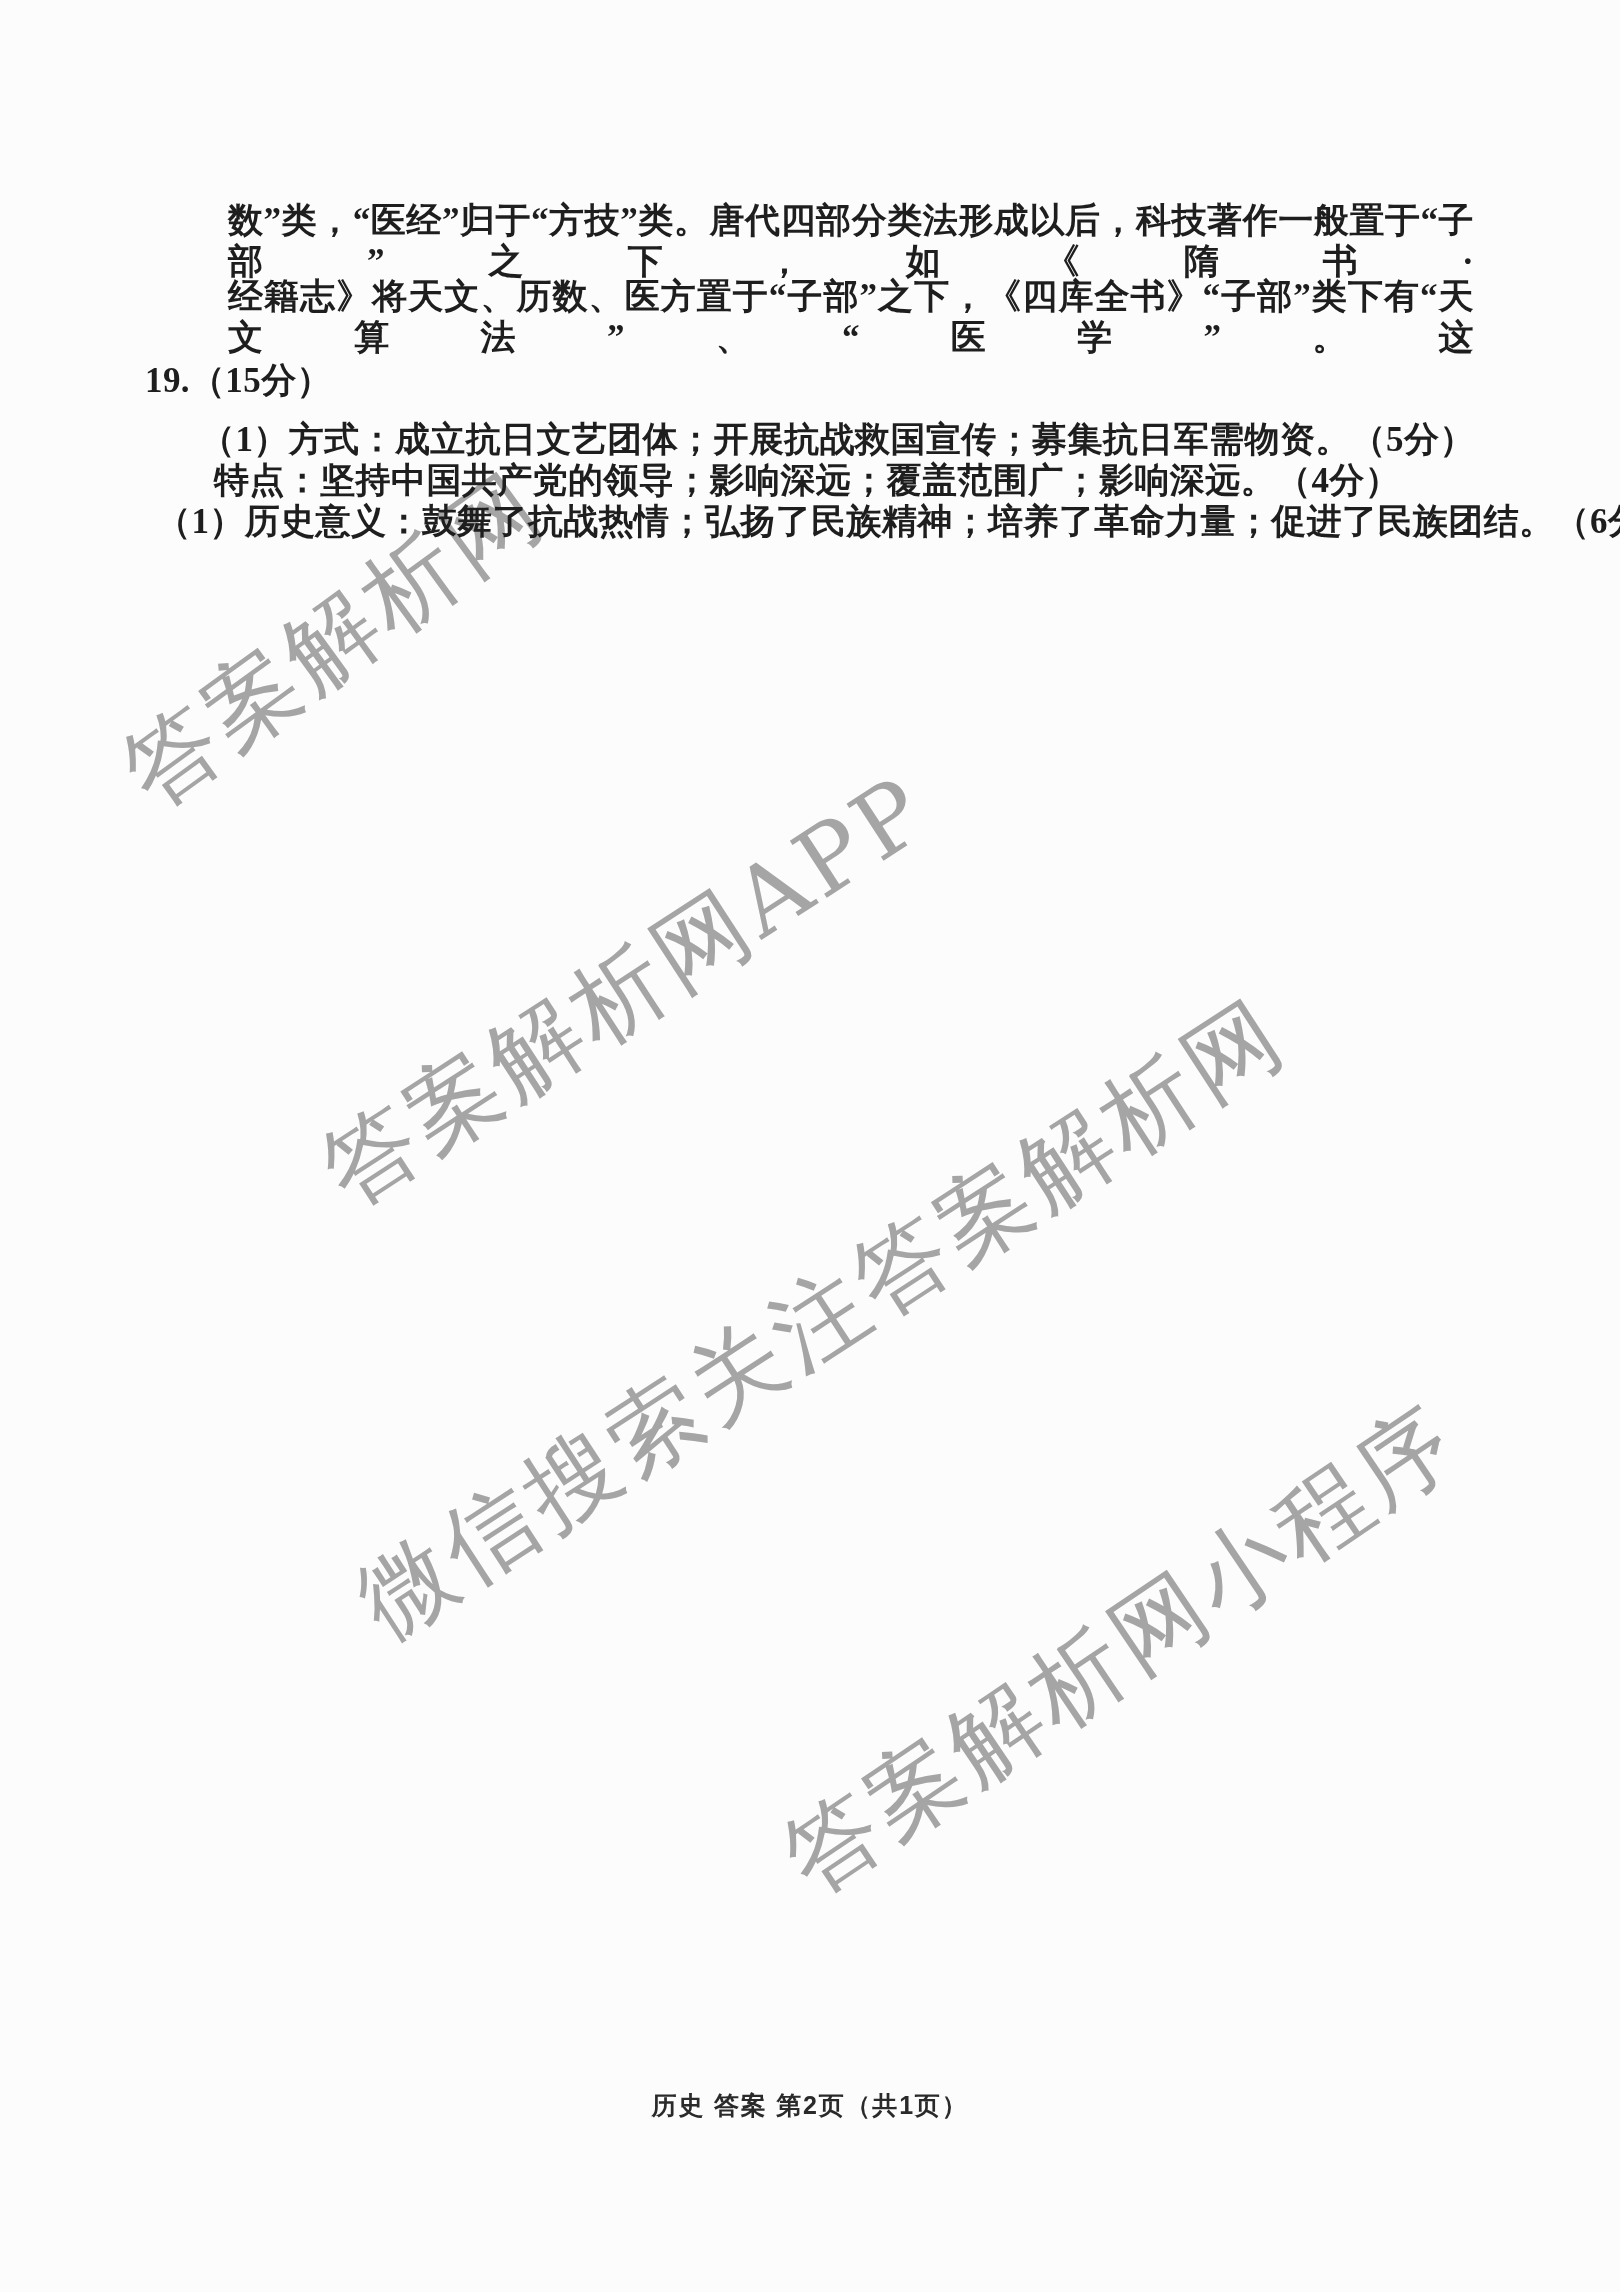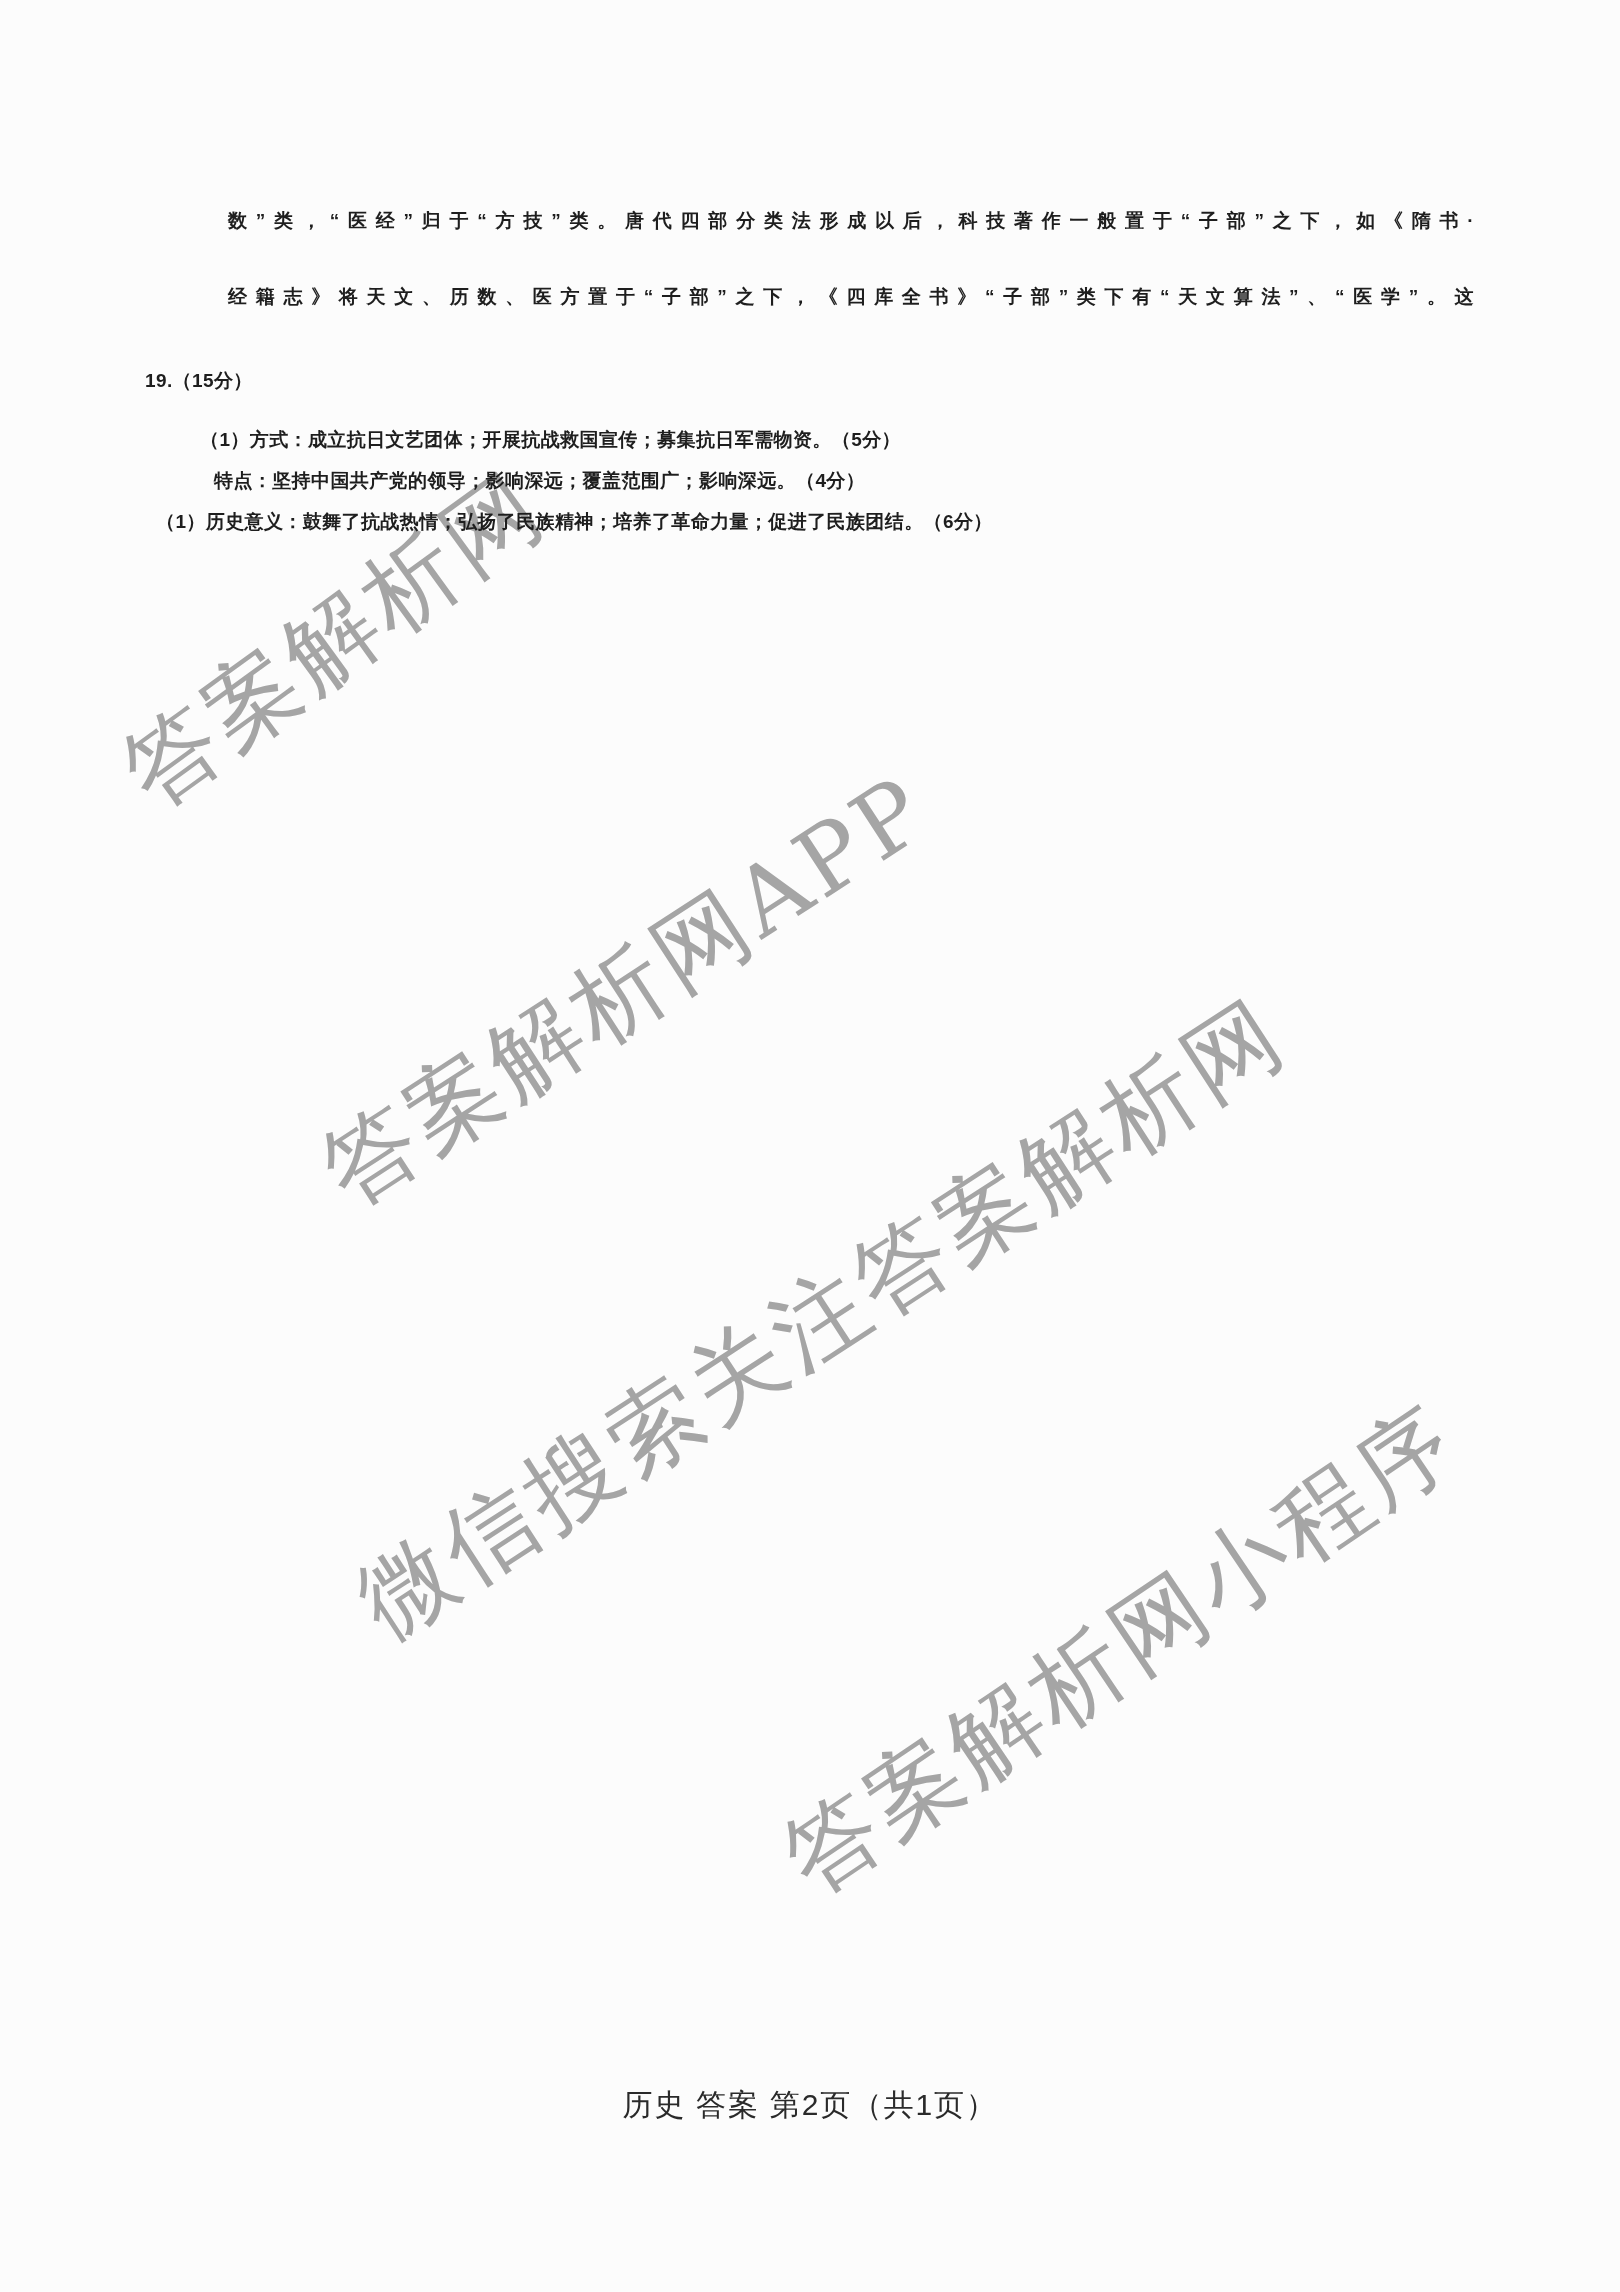--- a/index.html
+++ b/index.html
@@ -40,25 +40,26 @@
   .wm-4 { left: 1121px; top: 1650px; transform: translate(-50%,-50%) rotate(-34deg); }
 
   
   .text-layer {
     position: absolute;
     inset: 0;
     z-index: 2;
   }
   .line {
     position: absolute;
-    font-size: 19px;
+    font-size: 35px;
     line-height: 41px;
     font-weight: 600;
     letter-spacing: 0.4px;
     white-space: nowrap;
+    font-family: Liberation Serif, serif;
   }
   .para-line {
     left: 228px;
     width: 1246px;
     white-space: normal;
     text-align: justify;
     text-align-last: justify;
     text-justify: inter-character;
   }
   .pl-0 { top: 200px; }
@@ -69,23 +70,23 @@
   .q19-header { left: 145px; top: 360px; }
   .q19-l0 { left: 156px; top: 419px; margin-left: 44px; }
   .q19-l1 { left: 214px; top: 460px; }
   .q19-l2 { left: 156px; top: 501px; }
 
   .footer-line {
     position: absolute;
     left: 50%;
     top: 2089px;
     transform: translateX(-50%);
-    font-size: 30px;
+    font-size: 25px;
     line-height: 32px;
-    font-weight: 400;
+    font-weight: 700;
     letter-spacing: 1.8px;
     color: #2a2a2a;
     white-space: nowrap;
   }
 </style>
 </head>
 <body>
 
 <div class="page">
 

